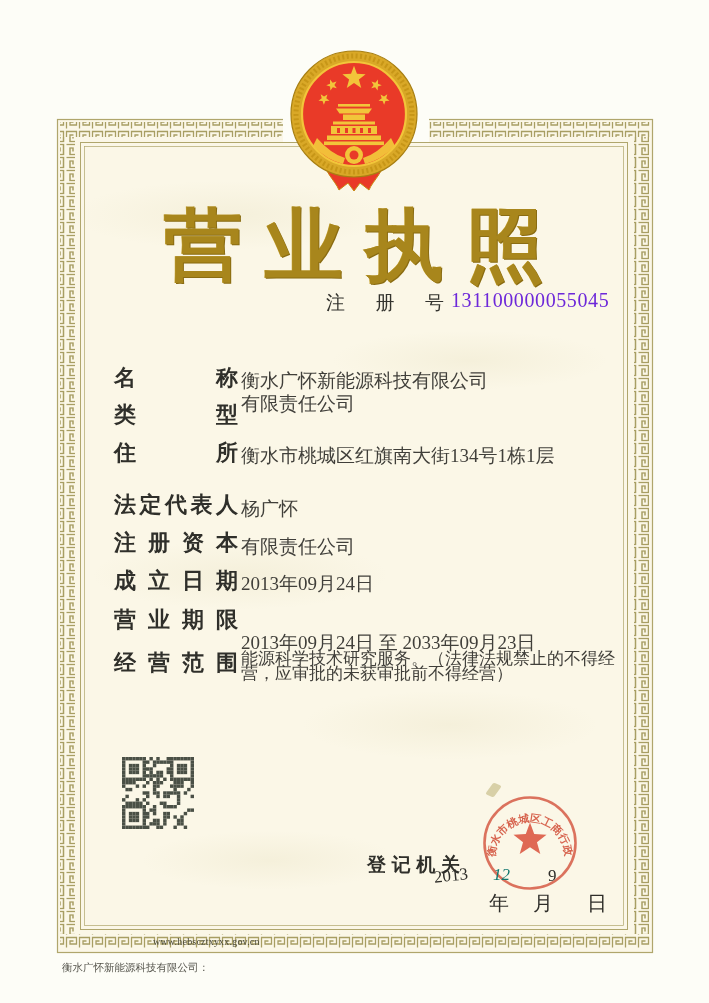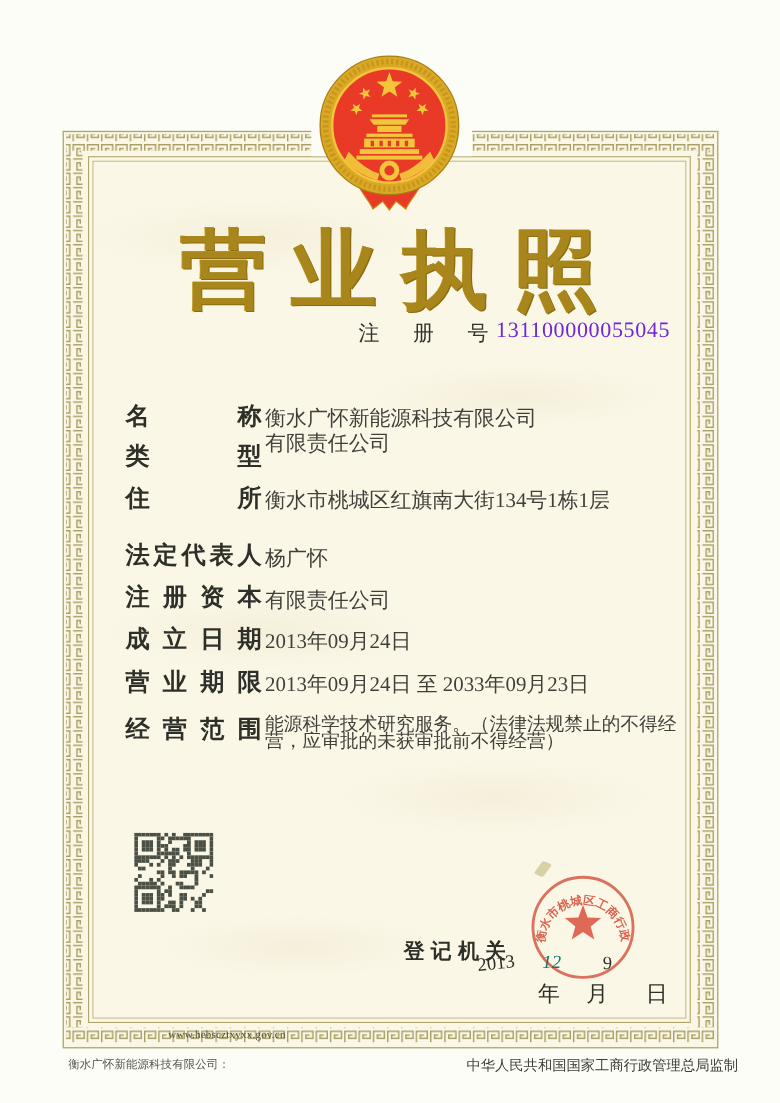--- a/index.html
+++ b/index.html
@@ -173,21 +173,21 @@
       </span>
     <span class="field-value" style="top:573px">2013年09月24日</span>
   </div>
   <div>
     <span class="field-label jl" style="top: 609px; display: flex; justify-content: space-between;">
         <span>营</span>
         <span>业</span>
         <span>期</span>
         <span>限</span>
       </span>
-    <span class="field-value" style="top:612px">2013年09月24日 至 2033年09月23日</span>
+    <span class="field-value" style="top:632px">2013年09月24日 至 2033年09月23日</span>
   </div>
   <div>
     <span class="field-label jl" style="top: 652px; display: flex; justify-content: space-between;">
         <span>经</span>
         <span>营</span>
         <span>范</span>
         <span>围</span>
       </span>
     <span class="field-value scope" style="top:651px">能源科学技术研究服务。（法律法规禁止的不得经营，应审批的未获审批前不得经营）</span>
   </div>
@@ -433,15 +433,14 @@
 
   <span class="date-year">2013</span>
   <span class="date-month">12</span>
   <span class="date-day">9</span>
   <span class="dl-year">年</span>
   <span class="dl-month">月</span>
   <span class="dl-day">日</span>
 
   <span class="border-url">www.hebscztxyxx.gov.cn</span>
   <span class="footer-left">衡水广怀新能源科技有限公司：</span>
-  <span class="footer-right">中华人民共和国国家工商行政管理总局监制</span>
 
 </div>
 
 </body></html>

